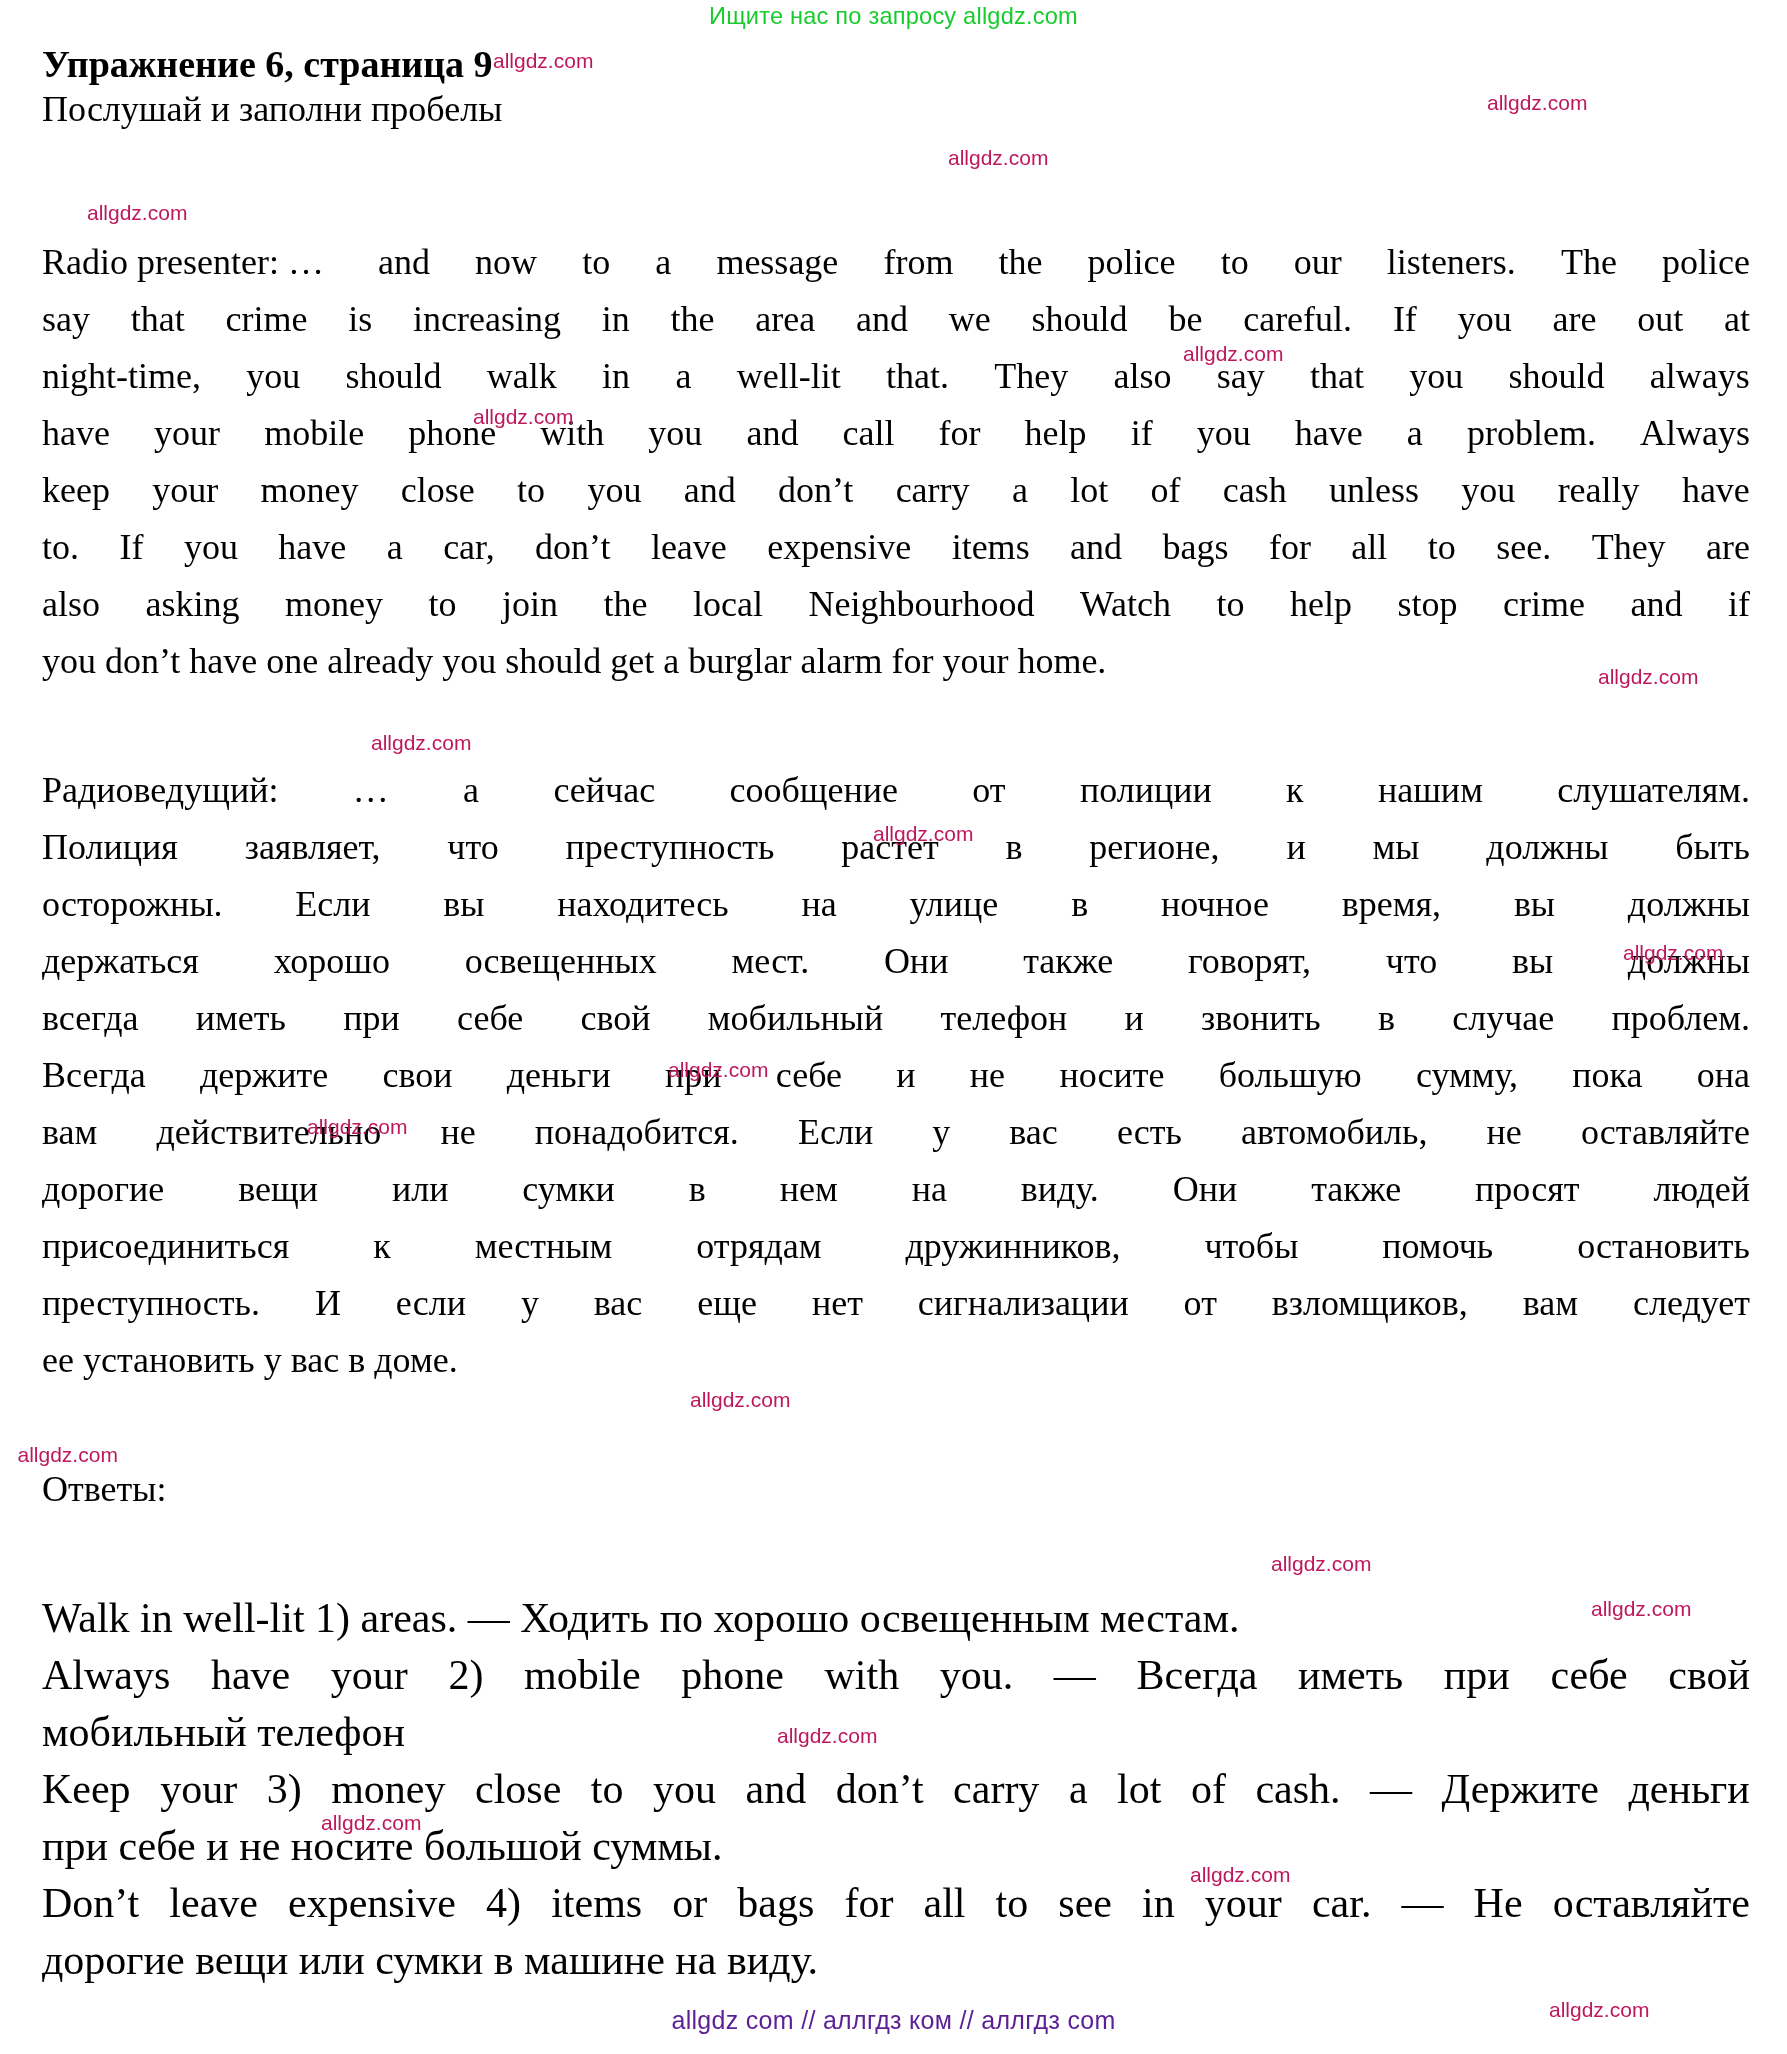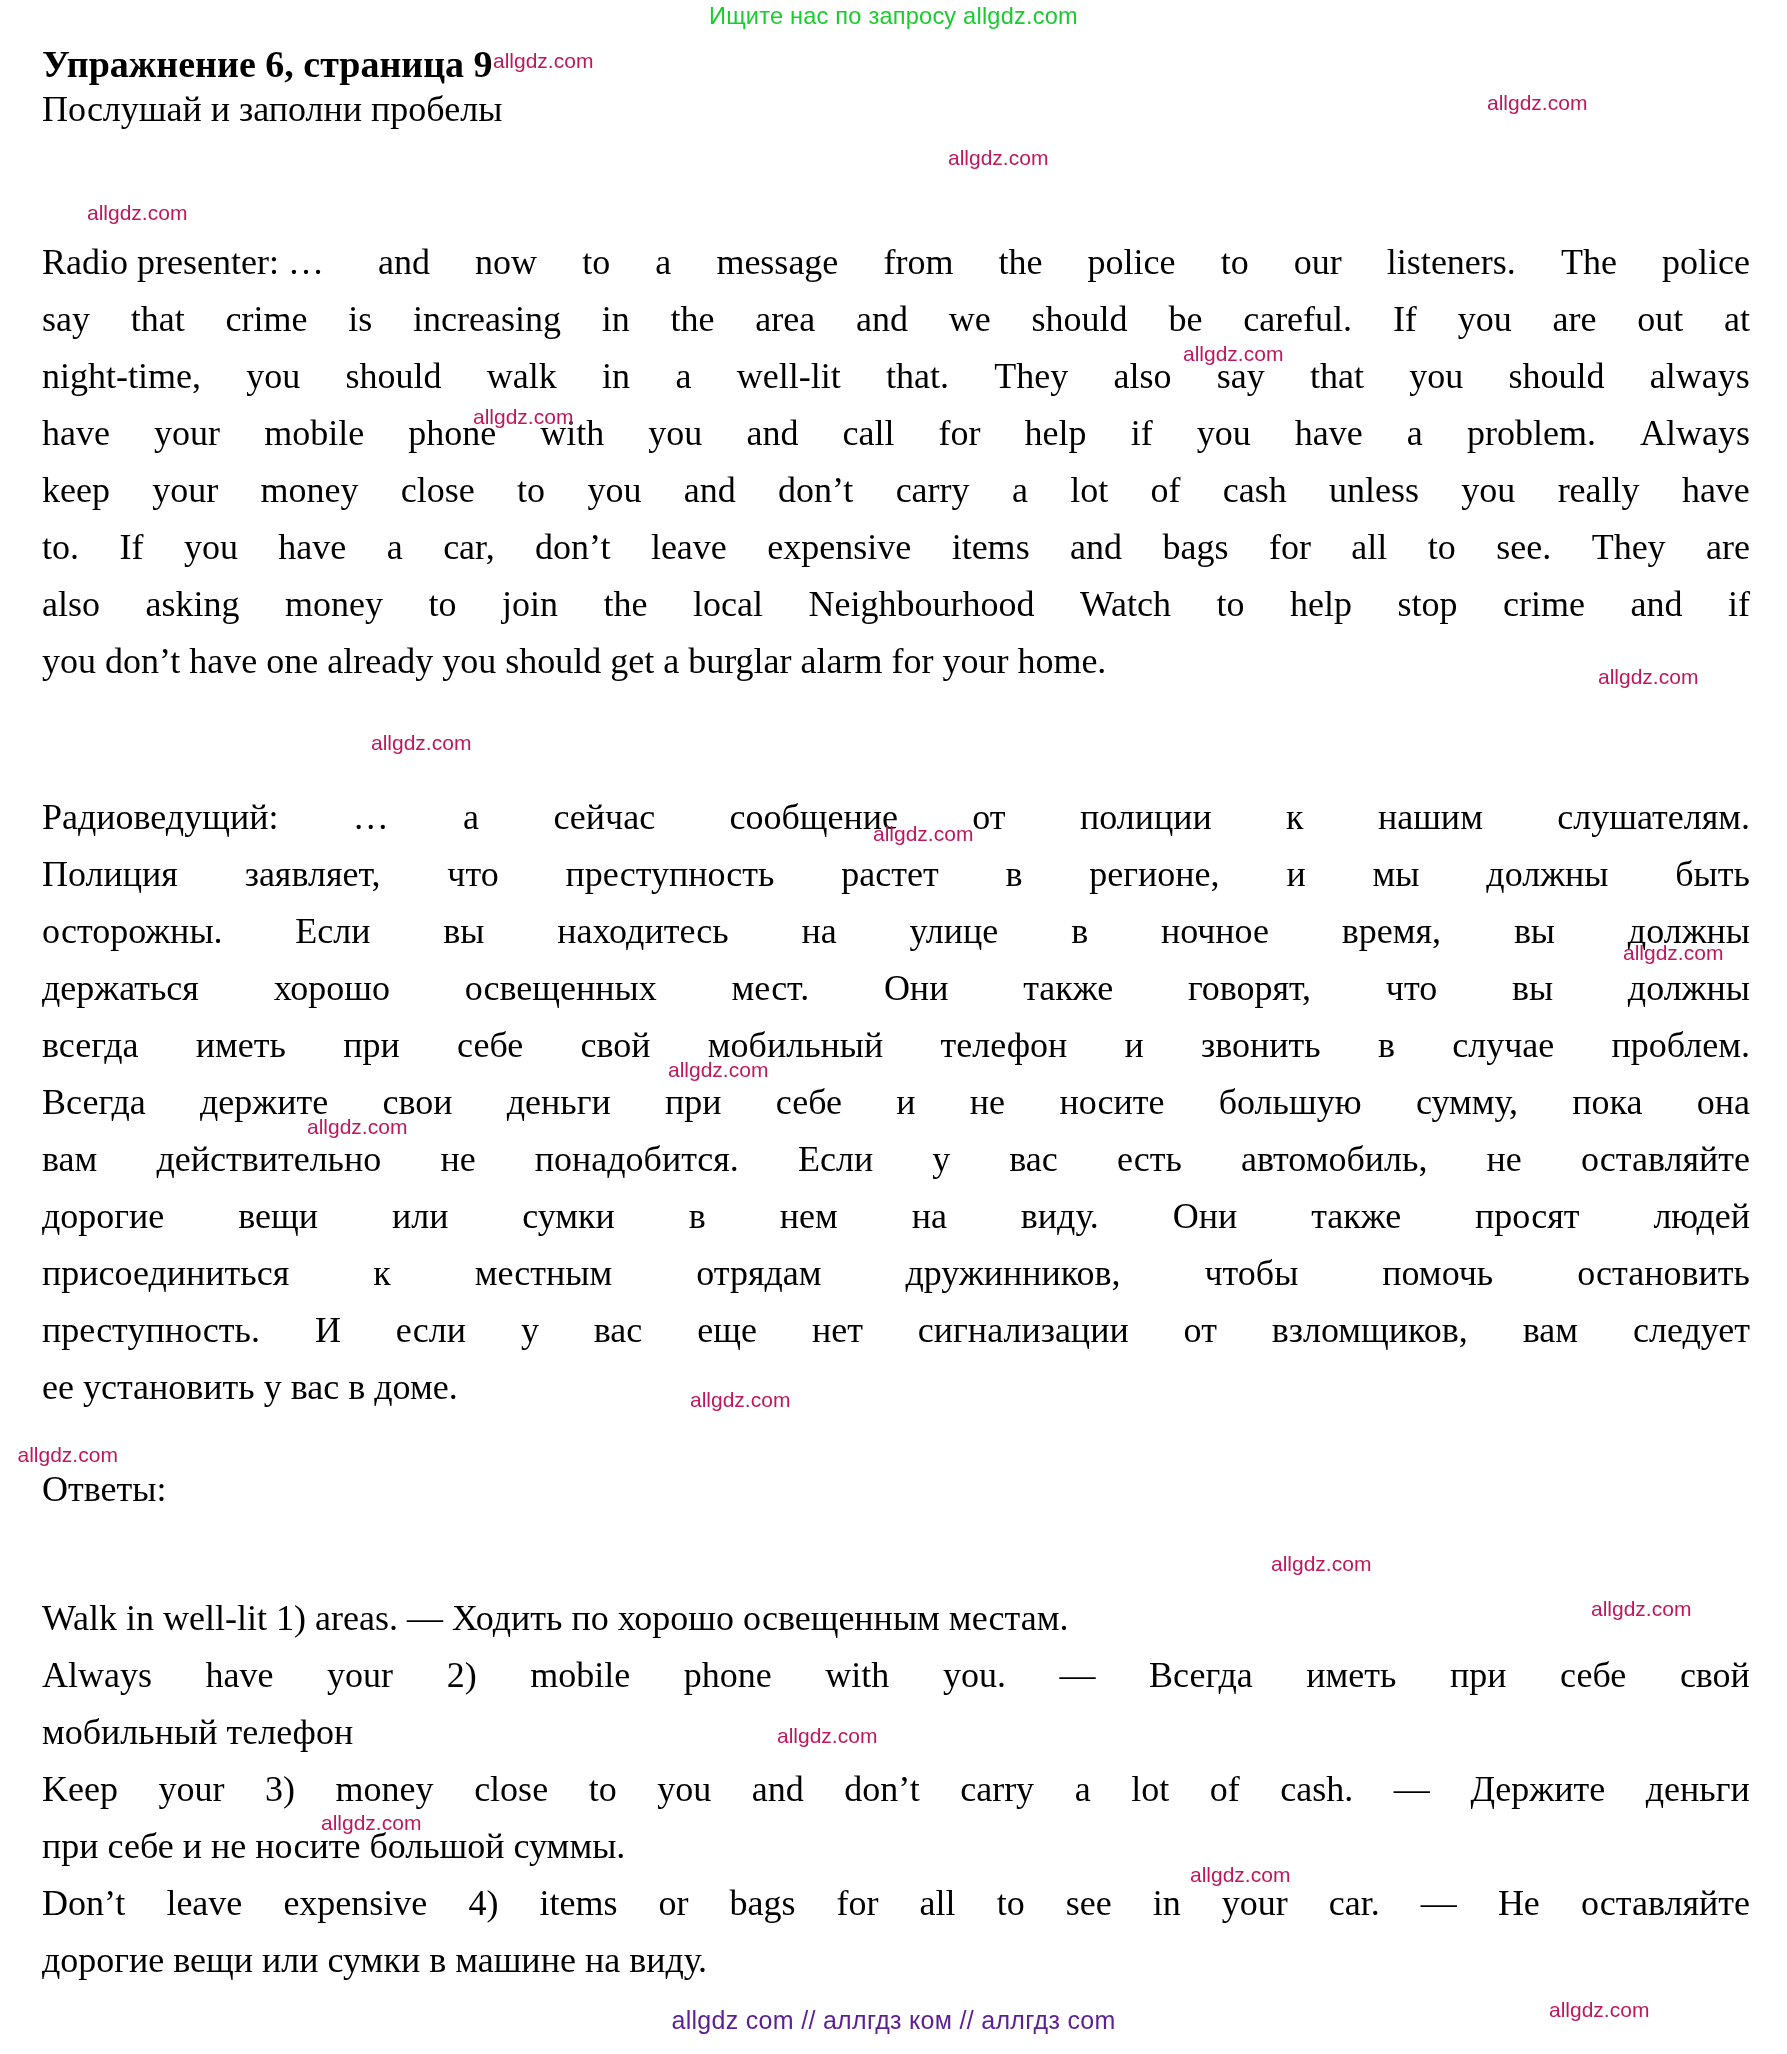--- a/index.html
+++ b/index.html
@@ -70,21 +70,21 @@
   .para {
     position: absolute;
     left: 0;
     width: 1708px;
     font-size: 36px;
     line-height: 57px;
     text-align: justify;
     text-justify: inter-word;
   }
   .para.en-main { top: 234px; }
-  .para.ru-main { top: 762px; margin-top: 27px; }
+  .para.ru-main { top: 762px; }
 
   
   .para > span.l {
     display: block;
     white-space: nowrap;
   }
   .para > span.l.j {
     display: flex;
     justify-content: space-between;
     white-space: nowrap;
@@ -97,21 +97,21 @@
     top: 1467px;
     font-size: 36px;
     line-height: 44px;
   }
 
   .answers {
     position: absolute;
     left: 0;
     top: 1590px;
     width: 1708px;
-    font-size: 36px;
+    font-size: 42px;
     line-height: 57px;
   }
   .answers .a-line {
     display: block;
     white-space: nowrap;
   }
   .answers .a-line.j {
     display: flex;
     justify-content: space-between;
   }

